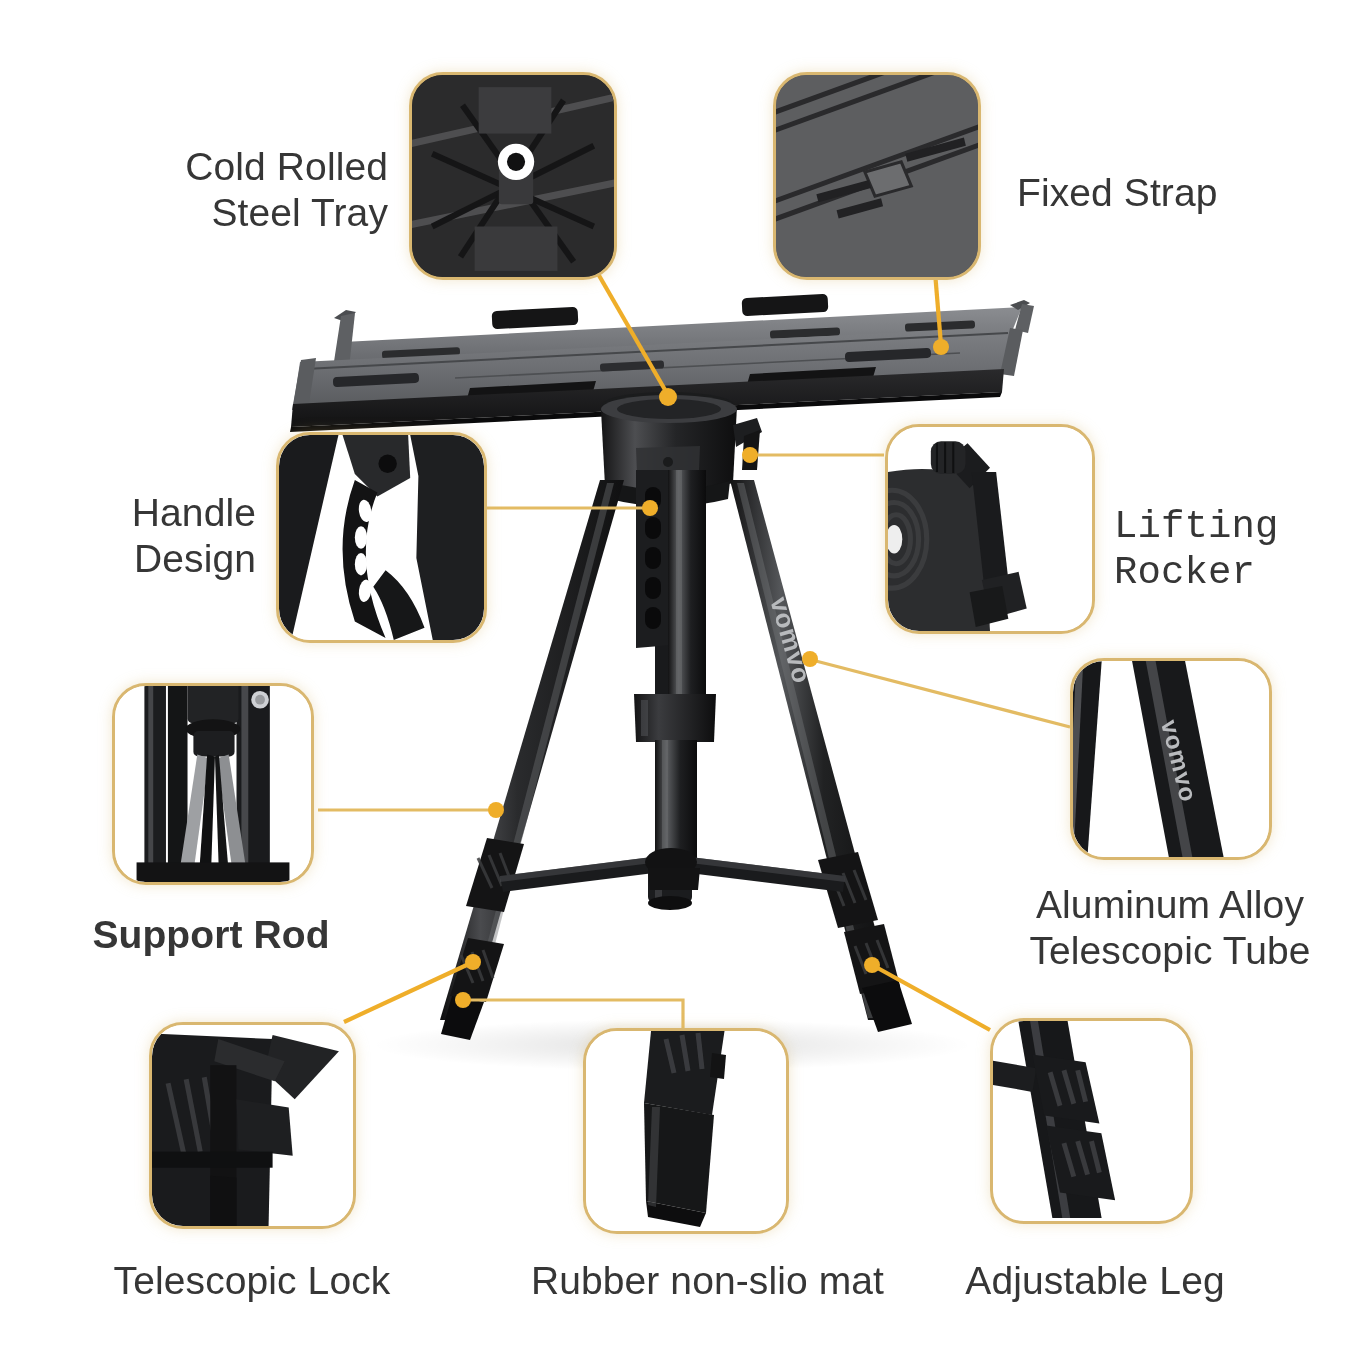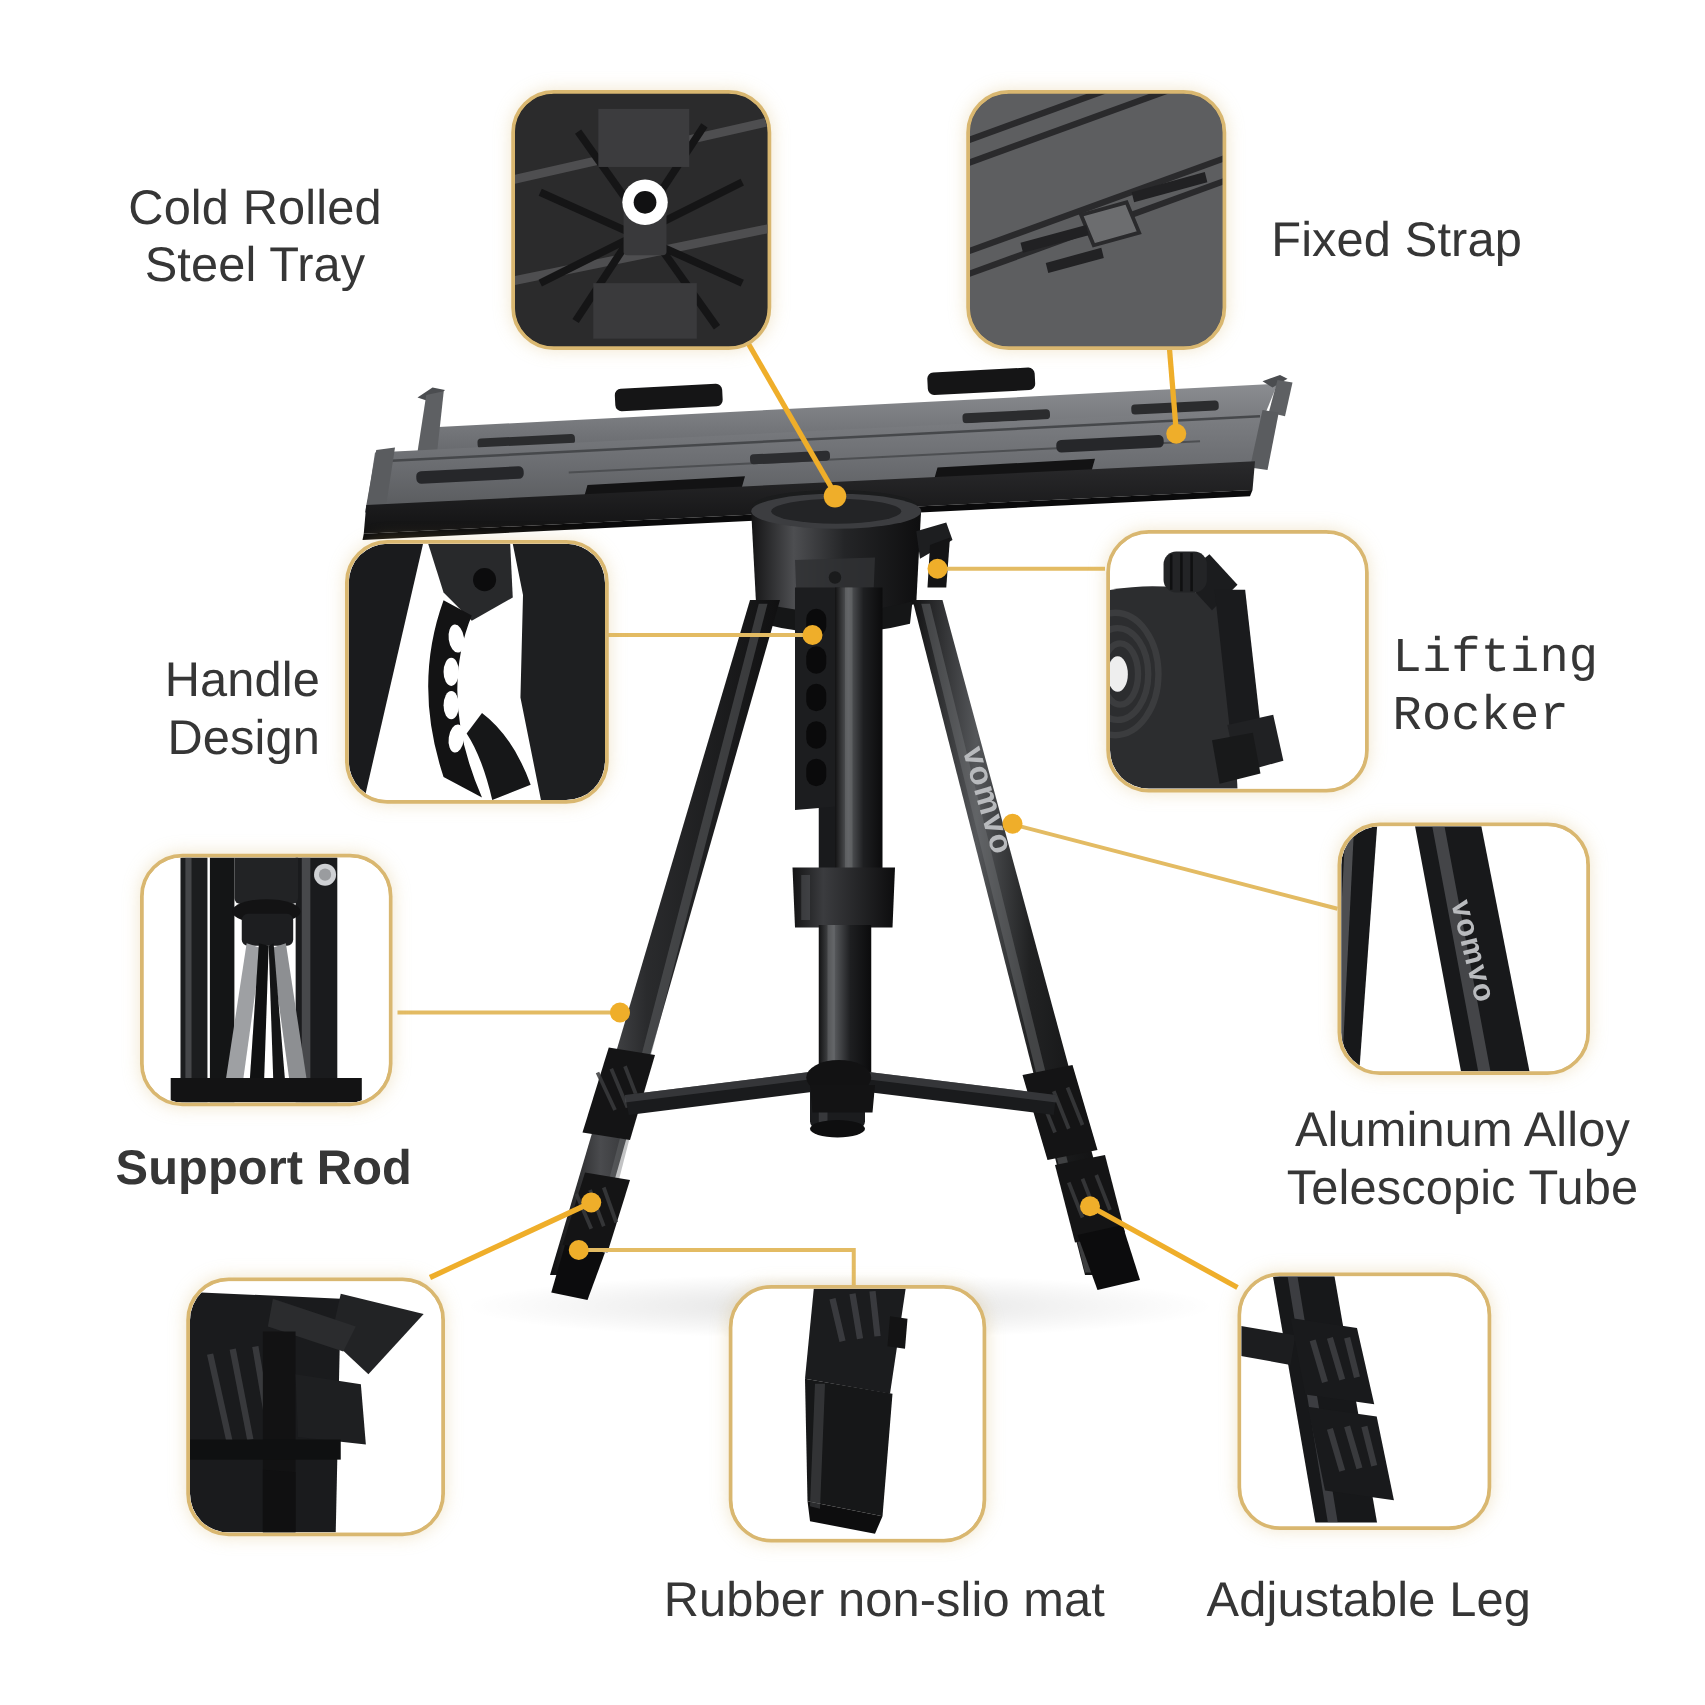--- a/index.html
+++ b/index.html
@@ -412,32 +412,33 @@
       </g>
       <path d="M54,106 L110,114 L124,182 L68,174 Z" fill="#191a1c"></path>
       <g stroke="#3d3e41" stroke-width="5" fill="none" opacity="0.9">
         <path d="M72,124 L82,158"></path>
           <path d="M86,122 L96,156"></path>
           <path d="M100,122 L108,154"></path>
       </g>
     </svg>
   </div>
 
-  <div class="lbl r" style="left:20px;top:144px;width:368px;text-align:center;">Cold Rolled
+  <div class="lbl r" style="left:20px;top:144px;width:368px;">Cold Rolled
 Steel Tray</div>
 
   <div class="lbl" style="left:1004px;top:170px;width:340px;margin-left:13px;">Fixed Strap</div>
 
-  <div class="lbl r" style="left:0px;top:490px;width:256px;margin-top:32px;">Handle Design</div>
+  <div class="lbl r" style="left:0px;top:490px;width:256px;">Handle Design</div>
 
   <div class="lbl" style="left:1114px;top:505px;width:250px;font-family:Liberation Mono, monospace;">Lifting Rocker</div>
 
   <div class="lbl c" style="left:78px;top:912px;width:266px;font-weight:bold;">Support Rod</div>
 
   <div class="lbl c" style="left:1020px;top:882px;width:300px;">Aluminum Alloy
 Telescopic Tube</div>
 
+  <div class="lbl c" style="left:104px;top:1258px;width:296px;">Telescopic Lock</div>
 
   <div class="lbl c" style="left:488px;top:1258px;width:396px;text-align:right;">Rubber non-slio mat</div>
 
   <div class="lbl c" style="left:950px;top:1258px;width:290px;">Adjustable Leg</div>
 
 </div>
 
 </body></html>

